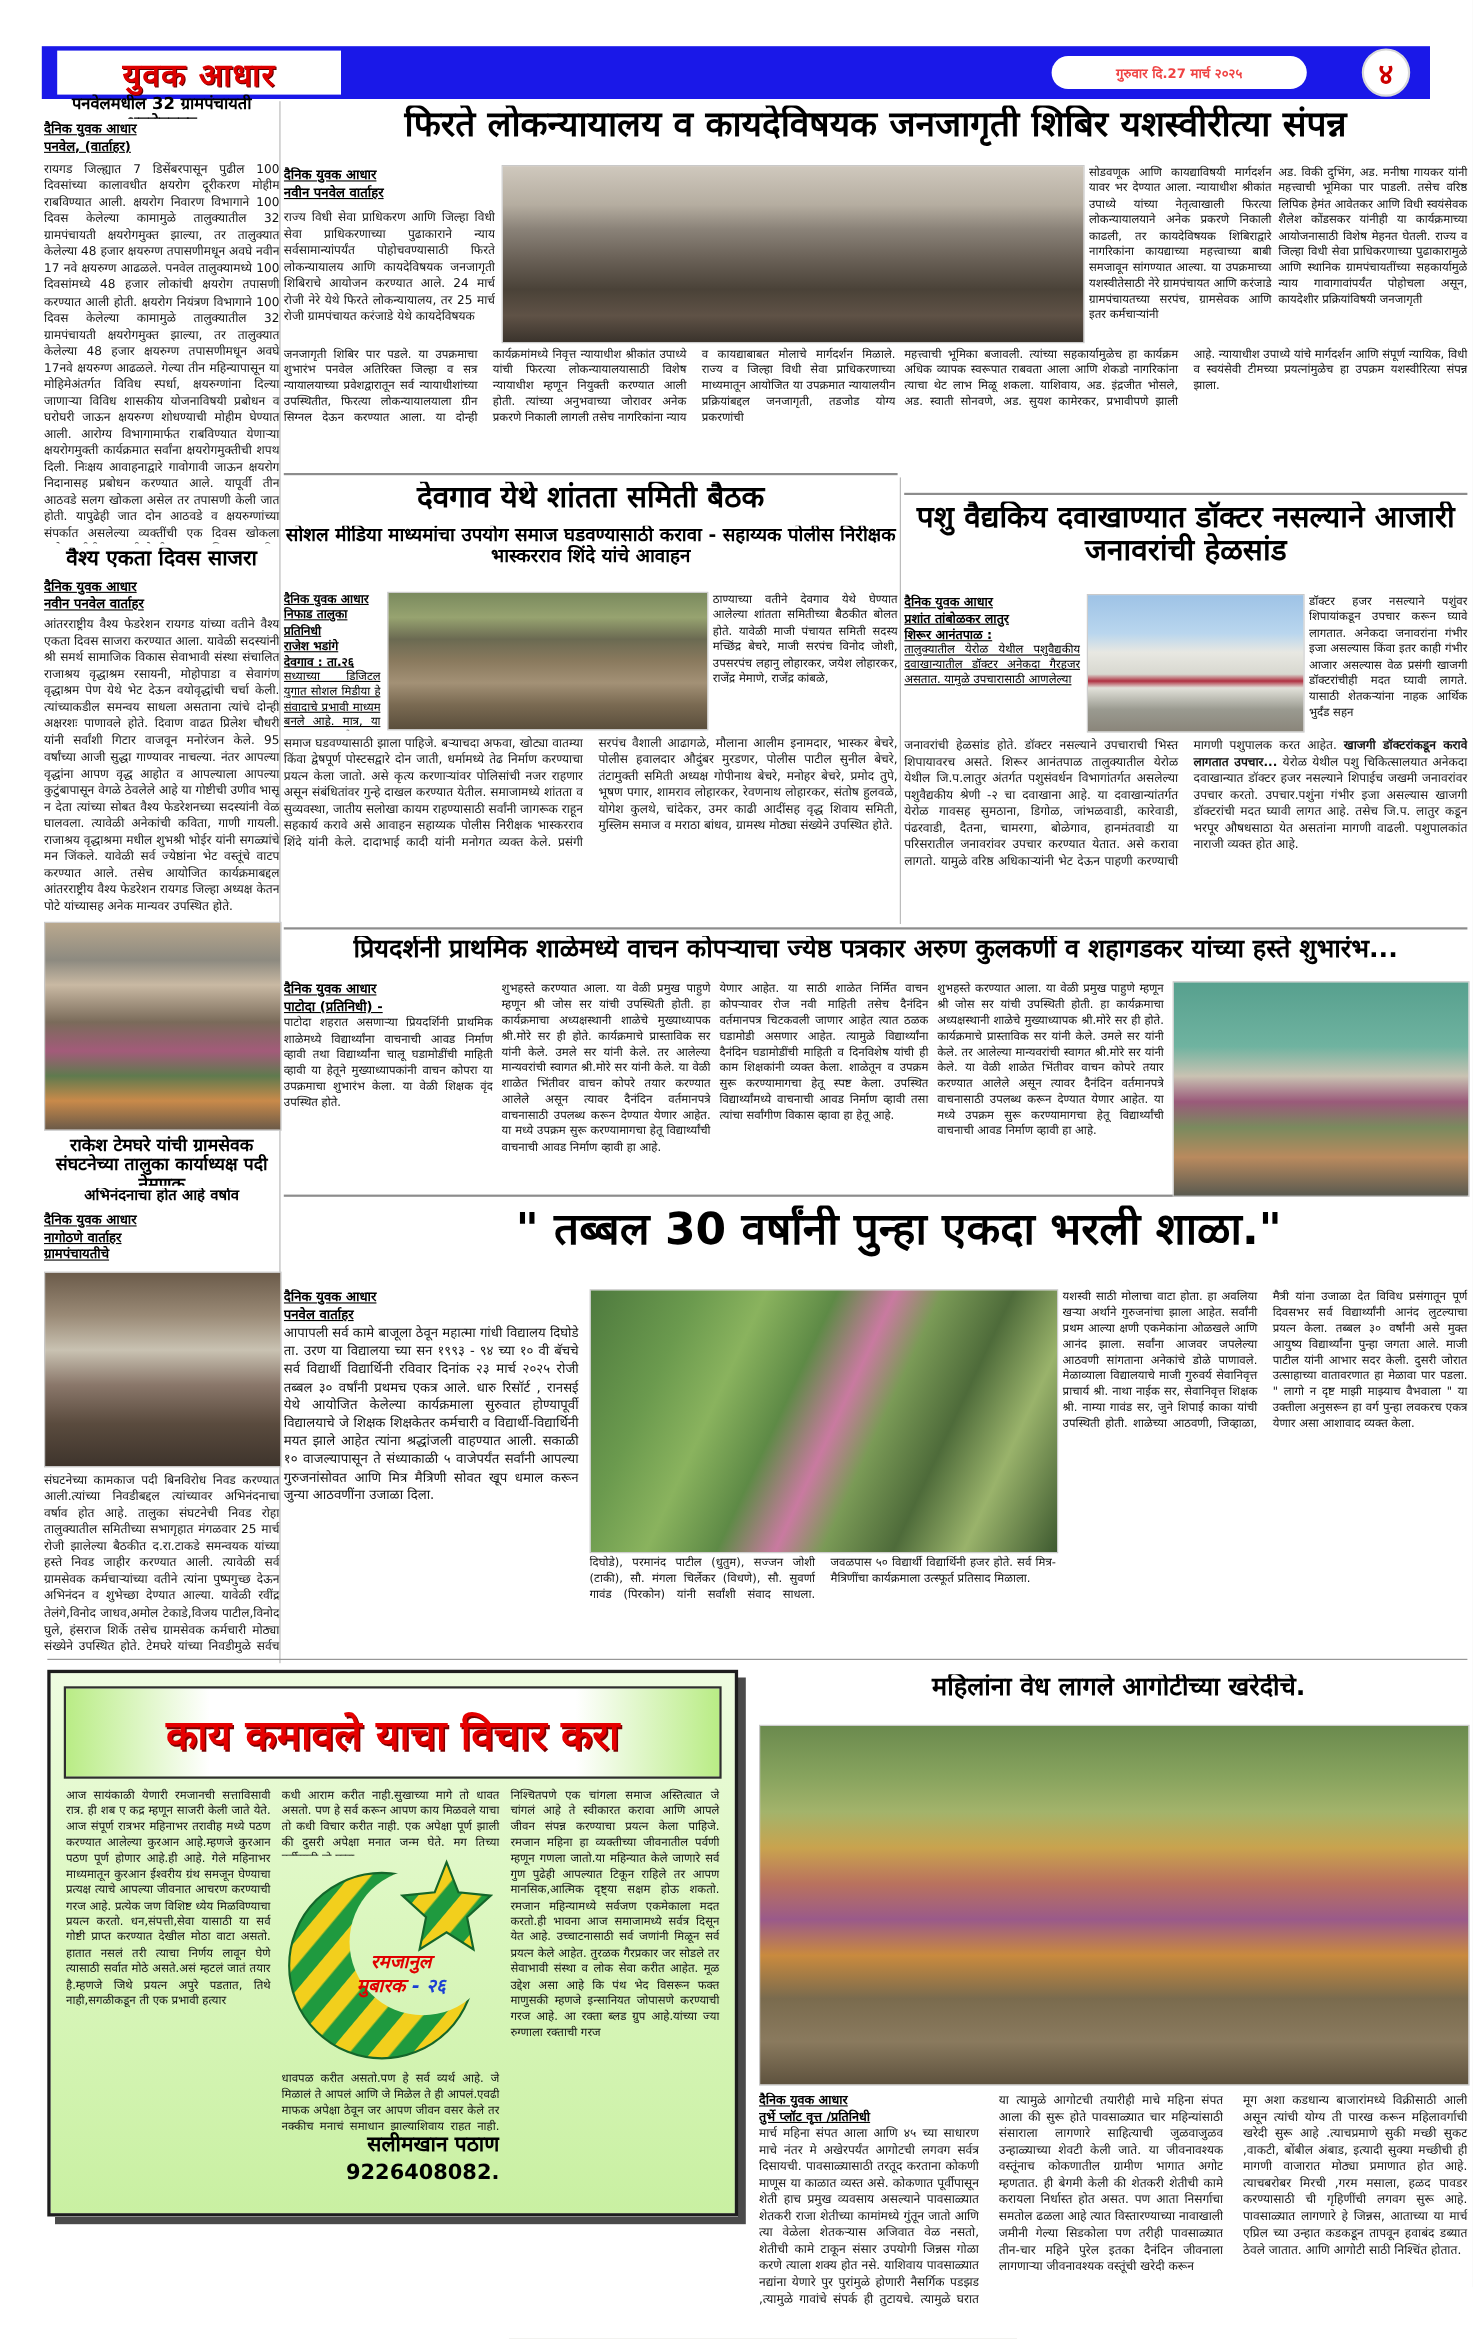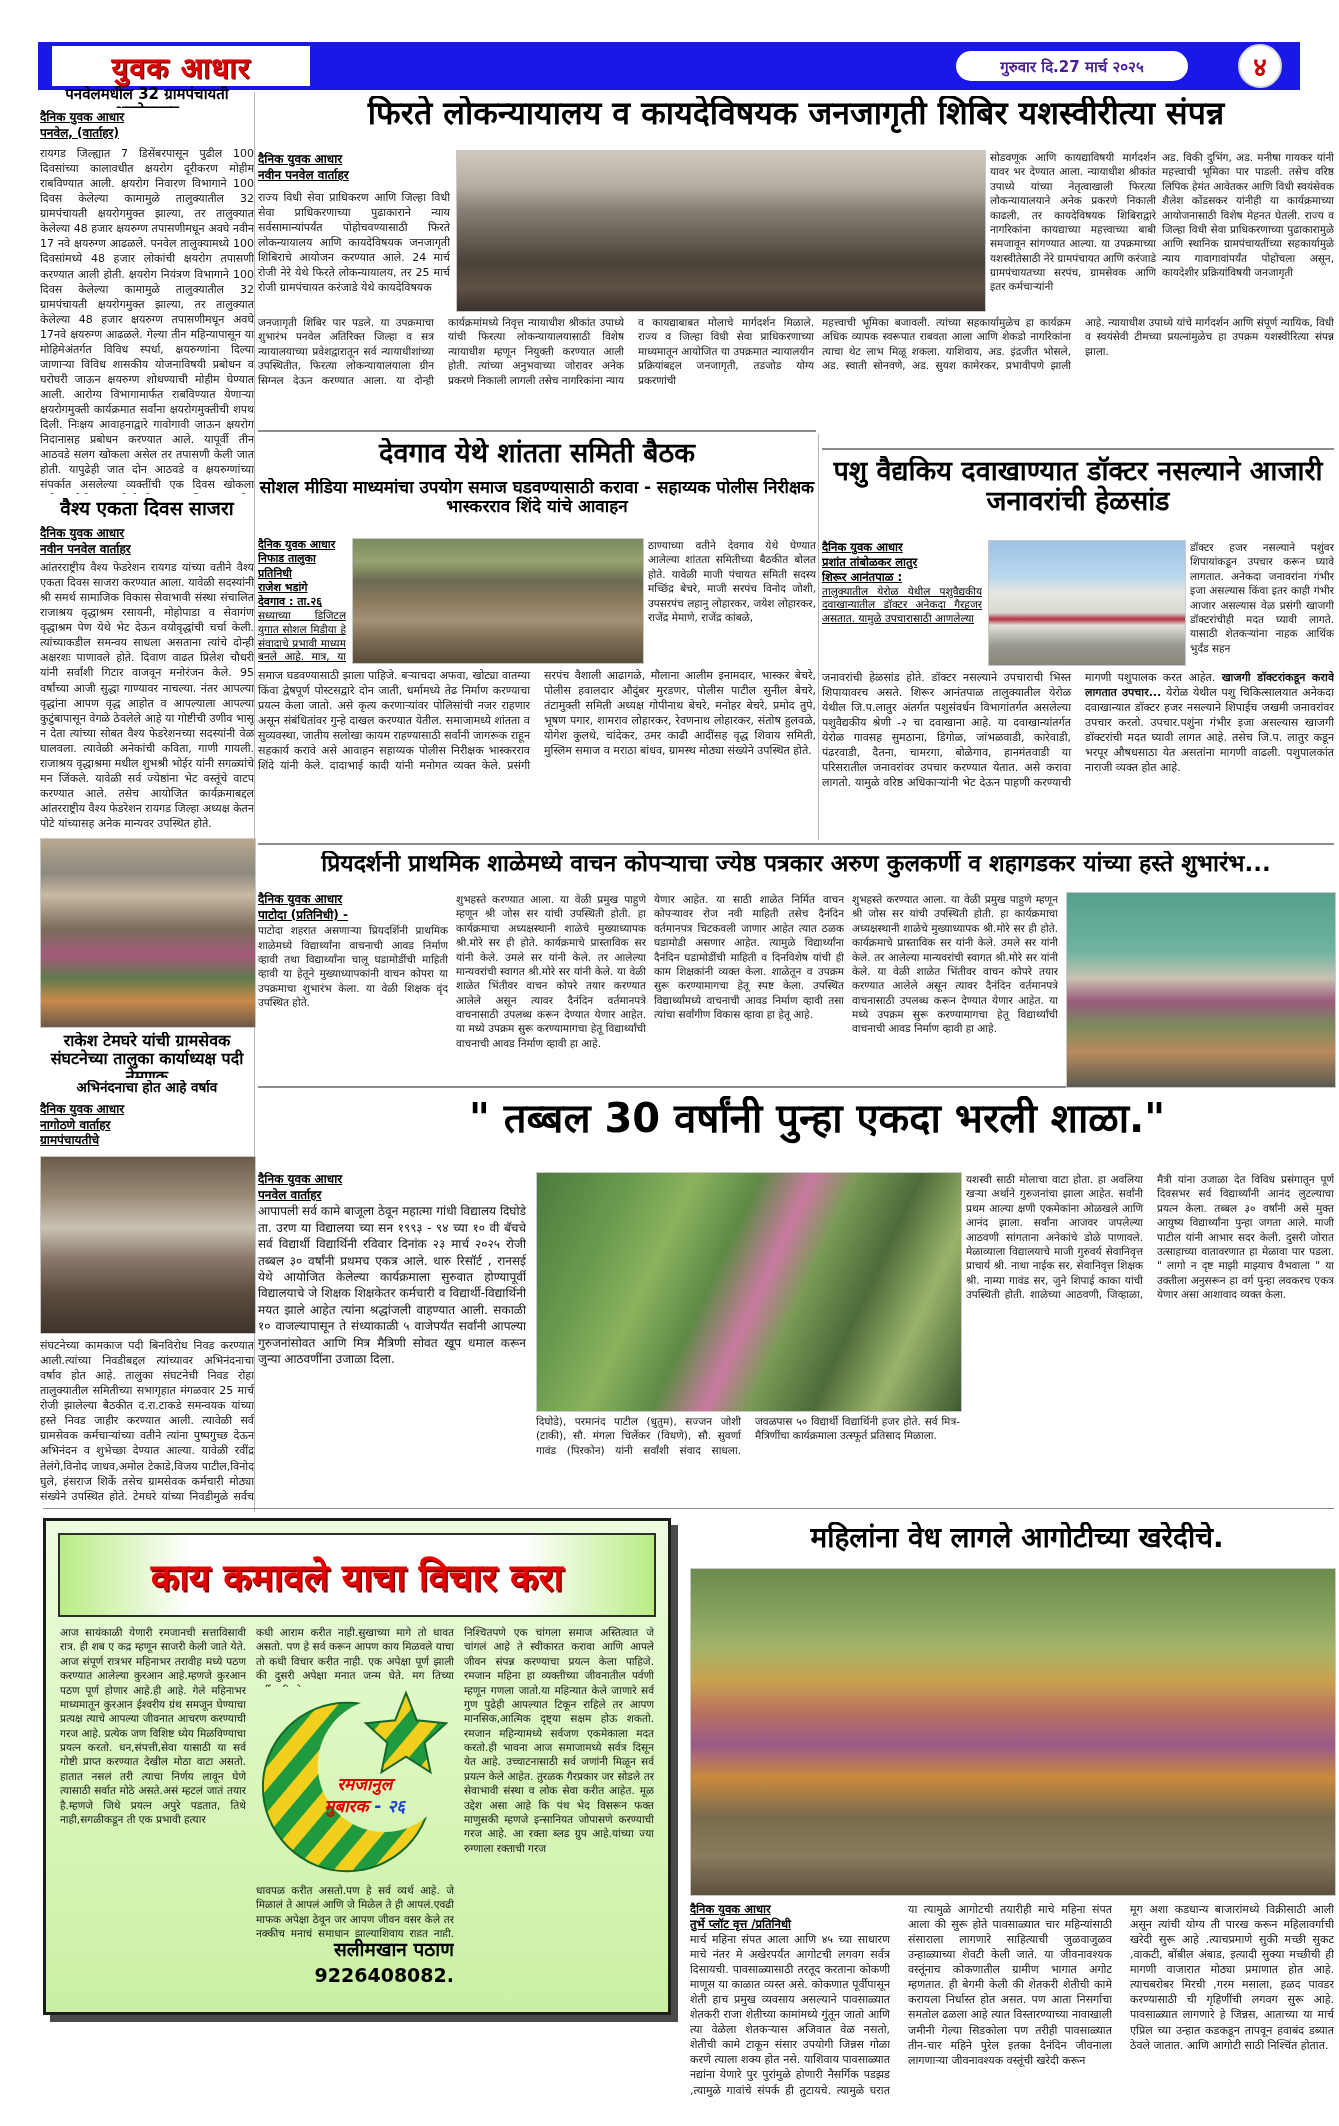--- a/index.html
+++ b/index.html
@@ -15,21 +15,21 @@
   .hr{position:absolute;background:#8c8c8c;height:2px;}
   .vr{position:absolute;background:#b5b5b5;width:1px;}
   .photo{position:absolute;overflow:hidden;border:1px solid #c9c9c9;}
   
   .masthead-bar{position:absolute;left:38px;top:42px;width:1262px;height:48px;background:#1a18e8;}
   .masthead-box{position:absolute;left:14px;top:4px;width:258px;height:40px;background:#fff;
                 display:flex;align-items:center;justify-content:center;}
   .masthead-text{font-size:29px;font-weight:bold;color:#dd0000;letter-spacing:1px;
                  text-shadow:1px 1px 0 #5a0000;}
   .date-pill{position:absolute;right:112px;top:9px;width:232px;height:30px;background:#fff;border-radius:15px;
-             display:flex;align-items:center;justify-content:center;font-weight:bold;font-size:15px;color:#4c1d95;}
+             display:flex;align-items:center;justify-content:center;font-weight:bold;font-size:12px;color:#ef4444;}
   .page-circle{position:absolute;right:18px;top:2px;width:44px;height:44px;background:#fff;border-radius:50%;
                display:flex;align-items:center;justify-content:center;font-weight:bold;font-size:26px;color:#cc0000;
                border:2px solid #d8d8d8;box-sizing:border-box;}
   
   .adbox{position:absolute;left:43px;top:1518px;width:628px;height:497px;box-sizing:border-box;
          border:3px solid #1d1d1d;background:linear-gradient(180deg,#eefce0 0%,#dcf7c0 45%,#c9f0a2 100%);
          box-shadow:7px 7px 0 #4a4a4a;}
   .ad-titlebox{position:absolute;left:12px;top:12px;right:12px;height:80px;border:2px solid #2e2e2e;
                background:linear-gradient(90deg,#b9ec85 0%,#ffffff 22%,#ffffff 78%,#b9ec85 100%);
                display:flex;align-items:center;justify-content:center;}
@@ -192,21 +192,21 @@
       </div>
       <div class="bodytext small" style="height:54px;">धावपळ करीत असतो.पण हे सर्व व्यर्थ आहे. जे मिळालं ते आपलं आणि जे मिळेल ते ही आपलं.एवढी माफक अपेक्षा ठेवून जर आपण जीवन वसर केले तर नक्कीच मनाचं समाधान झाल्याशिवाय राहत नाही. रमजान महिन्याचे रग लाल आहे आणि तो सर्वांना मंच होतो. त्यामुळे अशा प्रकारचे उपक्रम करणाऱ्या सर्वच लोकांना आपण सातत्याने सदैव सहकार्य करणे आवश्यक आहे. (क्रमशः)</div>
       <div class="ad-sign">
         <div>सलीमखान पठाण</div>
         <div>9226408082.</div>
       </div>
     </div>
     <div class="ad-col bodytext small" style="left:418px;width:190px;">निश्चितपणे एक चांगला समाज अस्तित्वात जे चांगलं आहे ते स्वीकारत करावा आणि आपले जीवन संपन्न करण्याचा प्रयत्न केला पाहिजे. रमजान महिना हा व्यक्तीच्या जीवनातील पर्वणी म्हणून गणला जातो.या महिन्यात केले जाणारे सर्व गुण पुढेही आपल्यात टिकून राहिले तर आपण मानसिक,आत्मिक दृष्ट्या सक्षम होऊ शकतो. रमजान महिन्यामध्ये सर्वजण एकमेकाला मदत करतो.ही भावना आज समाजामध्ये सर्वत्र दिसून येत आहे. उच्चाटनासाठी सर्व जणांनी मिळून सर्व प्रयत्न केले आहेत. तुरळक गैरप्रकार जर सोडले तर सेवाभावी संस्था व लोक सेवा करीत आहेत. मूळ उद्देश असा आहे कि पंथ भेद विसरून फक्त माणुसकी म्हणजे इन्सानियत जोपासणे करण्याची गरज आहे. आ रक्ता ब्लड ग्रुप आहे.यांच्या ज्या रुग्णाला रक्ताची गरज</div>
   </div>
 
-  <div class="abs title" style="left:700px;top:1522px;width:634px;height:40px;font-size:28px;">महिलांना वेध लागले आगोटीच्या खरेदीचे.</div>
+  <div class="abs title" style="left:700px;top:1522px;width:634px;height:40px;font-size:23px;">महिलांना वेध लागले आगोटीच्या खरेदीचे.</div>
   <div class="photo" style="left:690px;top:1568px;width:644px;height:326px;
        background:linear-gradient(180deg,#6b8a4e 0%,#87a35e 14%,#a3b36b 24%,#c9a34e 34%,#b9725e 44%,#9a5a8a 54%,#c98a3e 64%,#7a6b4e 76%,#8a7a5e 88%,#5e523e 100%);"></div>
   <div class="abs" style="left:690px;top:1902px;width:200px;height:196px;overflow:hidden;">
     <div class="byline" style="font-size:11.5px;">
       <span>दैनिक युवक आधार</span><br>
       <span>तुर्भे प्लॉट वृत्त /प्रतिनिधी</span>
     </div>
     <div class="bodytext">मार्च महिना संपत आला आणि ४५ च्या साधारण माचे नंतर मे अखेरपर्यंत आगोटची लगवग सर्वत्र दिसायची. पावसाळ्यासाठी तरतूद करताना कोकणी माणूस या काळात व्यस्त असे. कोकणात पूर्वीपासून शेती हाच प्रमुख व्यवसाय असल्याने पावसाळ्यात शेतकरी राजा शेतीच्या कामांमध्ये गुंतून जातो आणि त्या वेळेला शेतकऱ्यास अजिवात वेळ नसतो, शेतीची कामे टाकून संसार उपयोगी जिन्नस गोळा करणे त्याला शक्य होत नसे. याशिवाय पावसाळ्यात नद्यांना येणारे  पुर पुरांमुळे होणारी नैसर्गिक पडझड ,त्यामुळे गावांचे संपर्क ही तुटायचे. त्यामुळे घरात कुठल्या</div>
   </div>
   <div class="abs bodytext" style="left:908px;top:1902px;width:204px;height:196px;">या त्यामुळे आगोटची तयारीही माचे महिना संपत आला की सुरू होते पावसाळ्यात चार महिन्यांसाठी संसाराला लागणारे साहित्याची जुळवाजुळव उन्हाळ्याच्या शेवटी केली जाते. या जीवनावश्यक वस्तूंनाच कोकणातील ग्रामीण भागात अगोट म्हणतात. ही बेगमी केली की शेतकरी शेतीची कामे करायला निर्धास्त होत असत.    पण आता निसर्गाचा समतोल ढळला आहे त्यात विस्तारण्याच्या नावाखाली जमीनी गेल्या सिडकोला पण तरीही  पावसाळ्यात तीन-चार महिने पुरेल इतका दैनंदिन जीवनाला लागणाऱ्या जीवनावश्यक वस्तूंची खरेदी करून</div>

